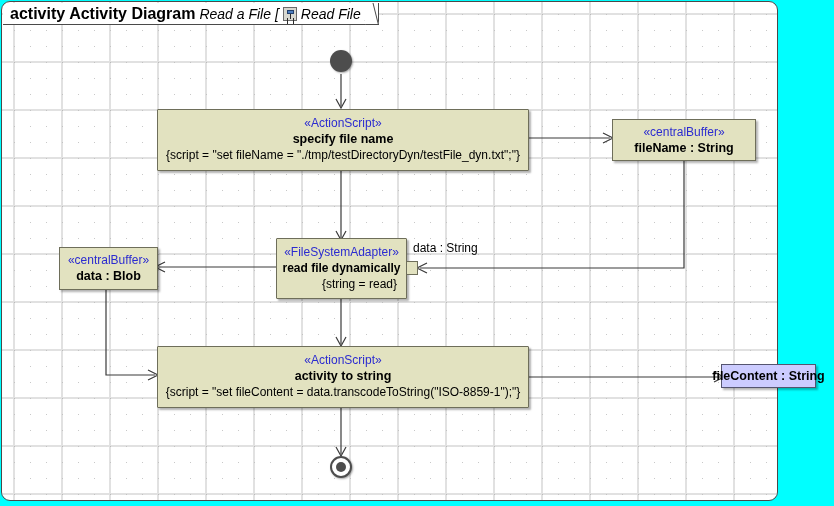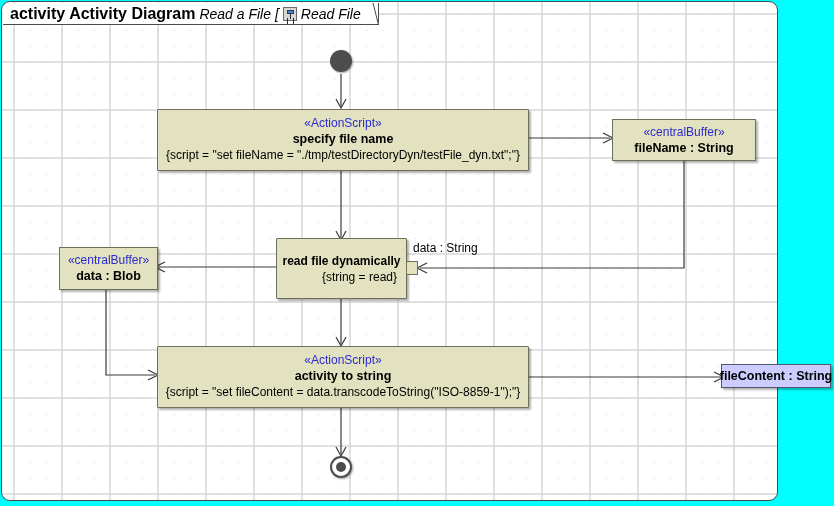--- a/index.html
+++ b/index.html
@@ -282,20 +282,21 @@
       <div class="nodename">specify file name</div>
       <div class="constraint">{script = "set fileName = "./tmp/testDirectoryDyn/testFile_dyn.txt";"}</div>
     </div>
 
     <div class="node buffer" style="left:610px; top:117px; width:144px; height:42px;">
       <div class="stereotype">«centralBuffer»</div>
       <div class="nodename">fileName : String</div>
     </div>
 
     <div class="node action" style="left:274px; top:236px; width:131px; height:61px; padding:3px 5px;">
+      <div class="stereotype">«FileSystemAdapter»</div>
       <div class="nodename small">read file dynamically</div>
       <div class="constraint right">{string = read}</div>
     </div>
 
     <div class="pin" style="left:404px; top:259px;"></div>
     <div class="pin-label" style="left:411px; top:239px;">data : String</div>
 
     <div class="node buffer" style="left:57px; top:245px; width:99px; height:43px;">
       <div class="stereotype">«centralBuffer»</div>
       <div class="nodename">data : Blob</div>
@@ -313,17 +314,17 @@
       <span class="clip"></span>
       <span class="t-kw">activity</span>
       <span class="t-kw">Activity Diagram</span>
       <span class="t-name">Read a File [</span>
       <span class="diag-icon"></span>
       <span class="t-name">Read File</span>
       <span class="t-brk">]</span>
     </div>
   </div>
 
-  <div class="node objnode" style="left:721px; top:364px; width:110px; height:24px;">
+  <div class="node objnode" style="left:721px; top:364px; width:95px; height:24px;">
     <div class="nodename">fileContent : String</div>
   </div>
 
 </div>
 
 </body></html>

